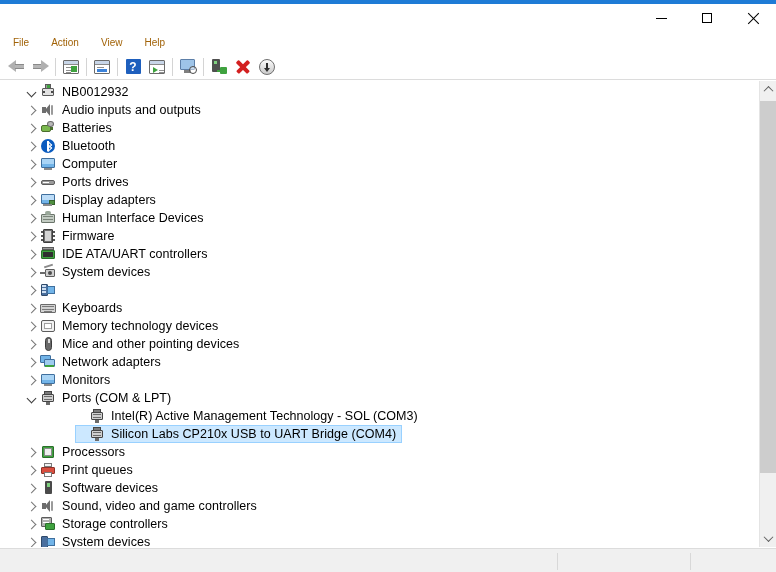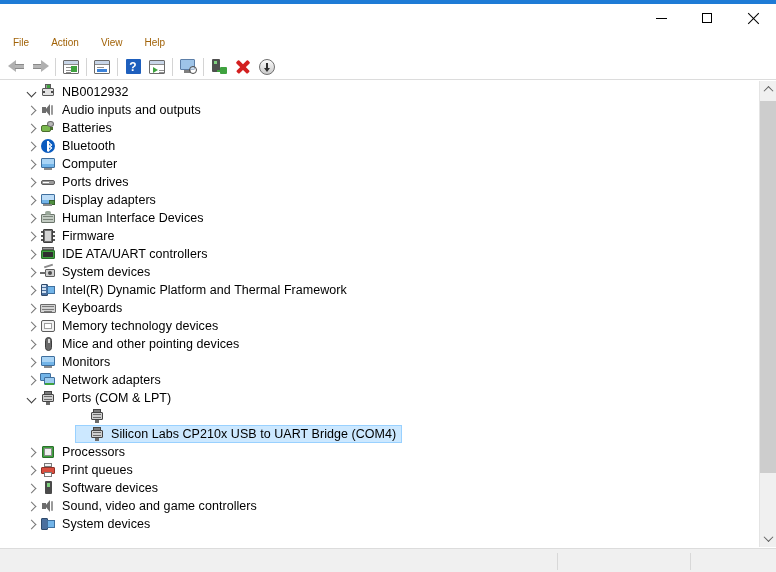--- a/index.html
+++ b/index.html
@@ -870,21 +870,20 @@
           <div class="chev collapsed">
             <div class="gl"></div>
           </div>
           <div class="ic ico-intelplat">
             <div class="g g1"></div>
             <div class="g g2"></div>
             <div class="g g3"></div>
             <div class="g g4"></div>
             <div class="g g5"></div>
           </div>
-          <span class="lbl">Intel(R) Dynamic Platform and Thermal Framework</span>
         </div>
         <div class="tree-row indent1">
           <div class="chev collapsed">
             <div class="gl"></div>
           </div>
           <div class="ic ico-keyboard">
             <div class="g g1"></div>
             <div class="g g2"></div>
             <div class="g g3"></div>
             <div class="g g4"></div>
@@ -915,41 +914,41 @@
             <div class="g g3"></div>
             <div class="g g4"></div>
             <div class="g g5"></div>
           </div>
           <span class="lbl">Mice and other pointing devices</span>
         </div>
         <div class="tree-row indent1">
           <div class="chev collapsed">
             <div class="gl"></div>
           </div>
+          <div class="ic ico-net">
+            <div class="g g1"></div>
+            <div class="g g2"></div>
+            <div class="g g3"></div>
+            <div class="g g4"></div>
+            <div class="g g5"></div>
+          </div>
+          <span class="lbl">Network adapters</span>
+        </div>
+        <div class="tree-row indent1">
+          <div class="chev collapsed">
+            <div class="gl"></div>
+          </div>
           <div class="ic ico-monitor">
             <div class="g g1"></div>
             <div class="g g2"></div>
             <div class="g g3"></div>
             <div class="g g4"></div>
             <div class="g g5"></div>
           </div>
           <span class="lbl">Monitors</span>
-        </div>
-        <div class="tree-row indent1">
-          <div class="chev collapsed">
-            <div class="gl"></div>
-          </div>
-          <div class="ic ico-net">
-            <div class="g g1"></div>
-            <div class="g g2"></div>
-            <div class="g g3"></div>
-            <div class="g g4"></div>
-            <div class="g g5"></div>
-          </div>
-          <span class="lbl">Network adapters</span>
         </div>
         <div class="tree-row indent1">
           <div class="chev expanded">
             <div class="gl"></div>
           </div>
           <div class="ic ico-port">
             <div class="g g1"></div>
             <div class="g g2"></div>
             <div class="g g3"></div>
             <div class="g g4"></div>
@@ -959,20 +958,21 @@
         </div>
         <div class="tree-row indent2">
           <div class="chev none"></div>
           <div class="ic ico-port">
             <div class="g g1"></div>
             <div class="g g2"></div>
             <div class="g g3"></div>
             <div class="g g4"></div>
             <div class="g g5"></div>
           </div>
+          <span class="lbl">Intel(R) Active Management Technology - SOL (COM3)</span>
         </div>
         <div class="tree-row indent2 selected">
           <div class="sel-bg" style="width: 326.75px;"></div>
           <div class="chev none"></div>
           <div class="ic ico-port">
             <div class="g g1"></div>
             <div class="g g2"></div>
             <div class="g g3"></div>
             <div class="g g4"></div>
             <div class="g g5"></div>
@@ -1023,20 +1023,33 @@
             <div class="gl"></div>
           </div>
           <div class="ic ico-speaker">
             <div class="g g1"></div>
             <div class="g g2"></div>
             <div class="g g3"></div>
             <div class="g g4"></div>
             <div class="g g5"></div>
           </div>
           <span class="lbl">Sound, video and game controllers</span>
+        </div>
+        <div class="tree-row indent1">
+          <div class="chev collapsed">
+            <div class="gl"></div>
+          </div>
+          <div class="ic ico-storage">
+            <div class="g g1"></div>
+            <div class="g g2"></div>
+            <div class="g g3"></div>
+            <div class="g g4"></div>
+            <div class="g g5"></div>
+          </div>
+          <span class="lbl">Storage controllers</span>
         </div>
         <div class="tree-row indent1">
           <div class="chev collapsed">
             <div class="gl"></div>
           </div>
           <div class="ic ico-sysdev">
             <div class="g g1"></div>
             <div class="g g2"></div>
             <div class="g g3"></div>
             <div class="g g4"></div>

